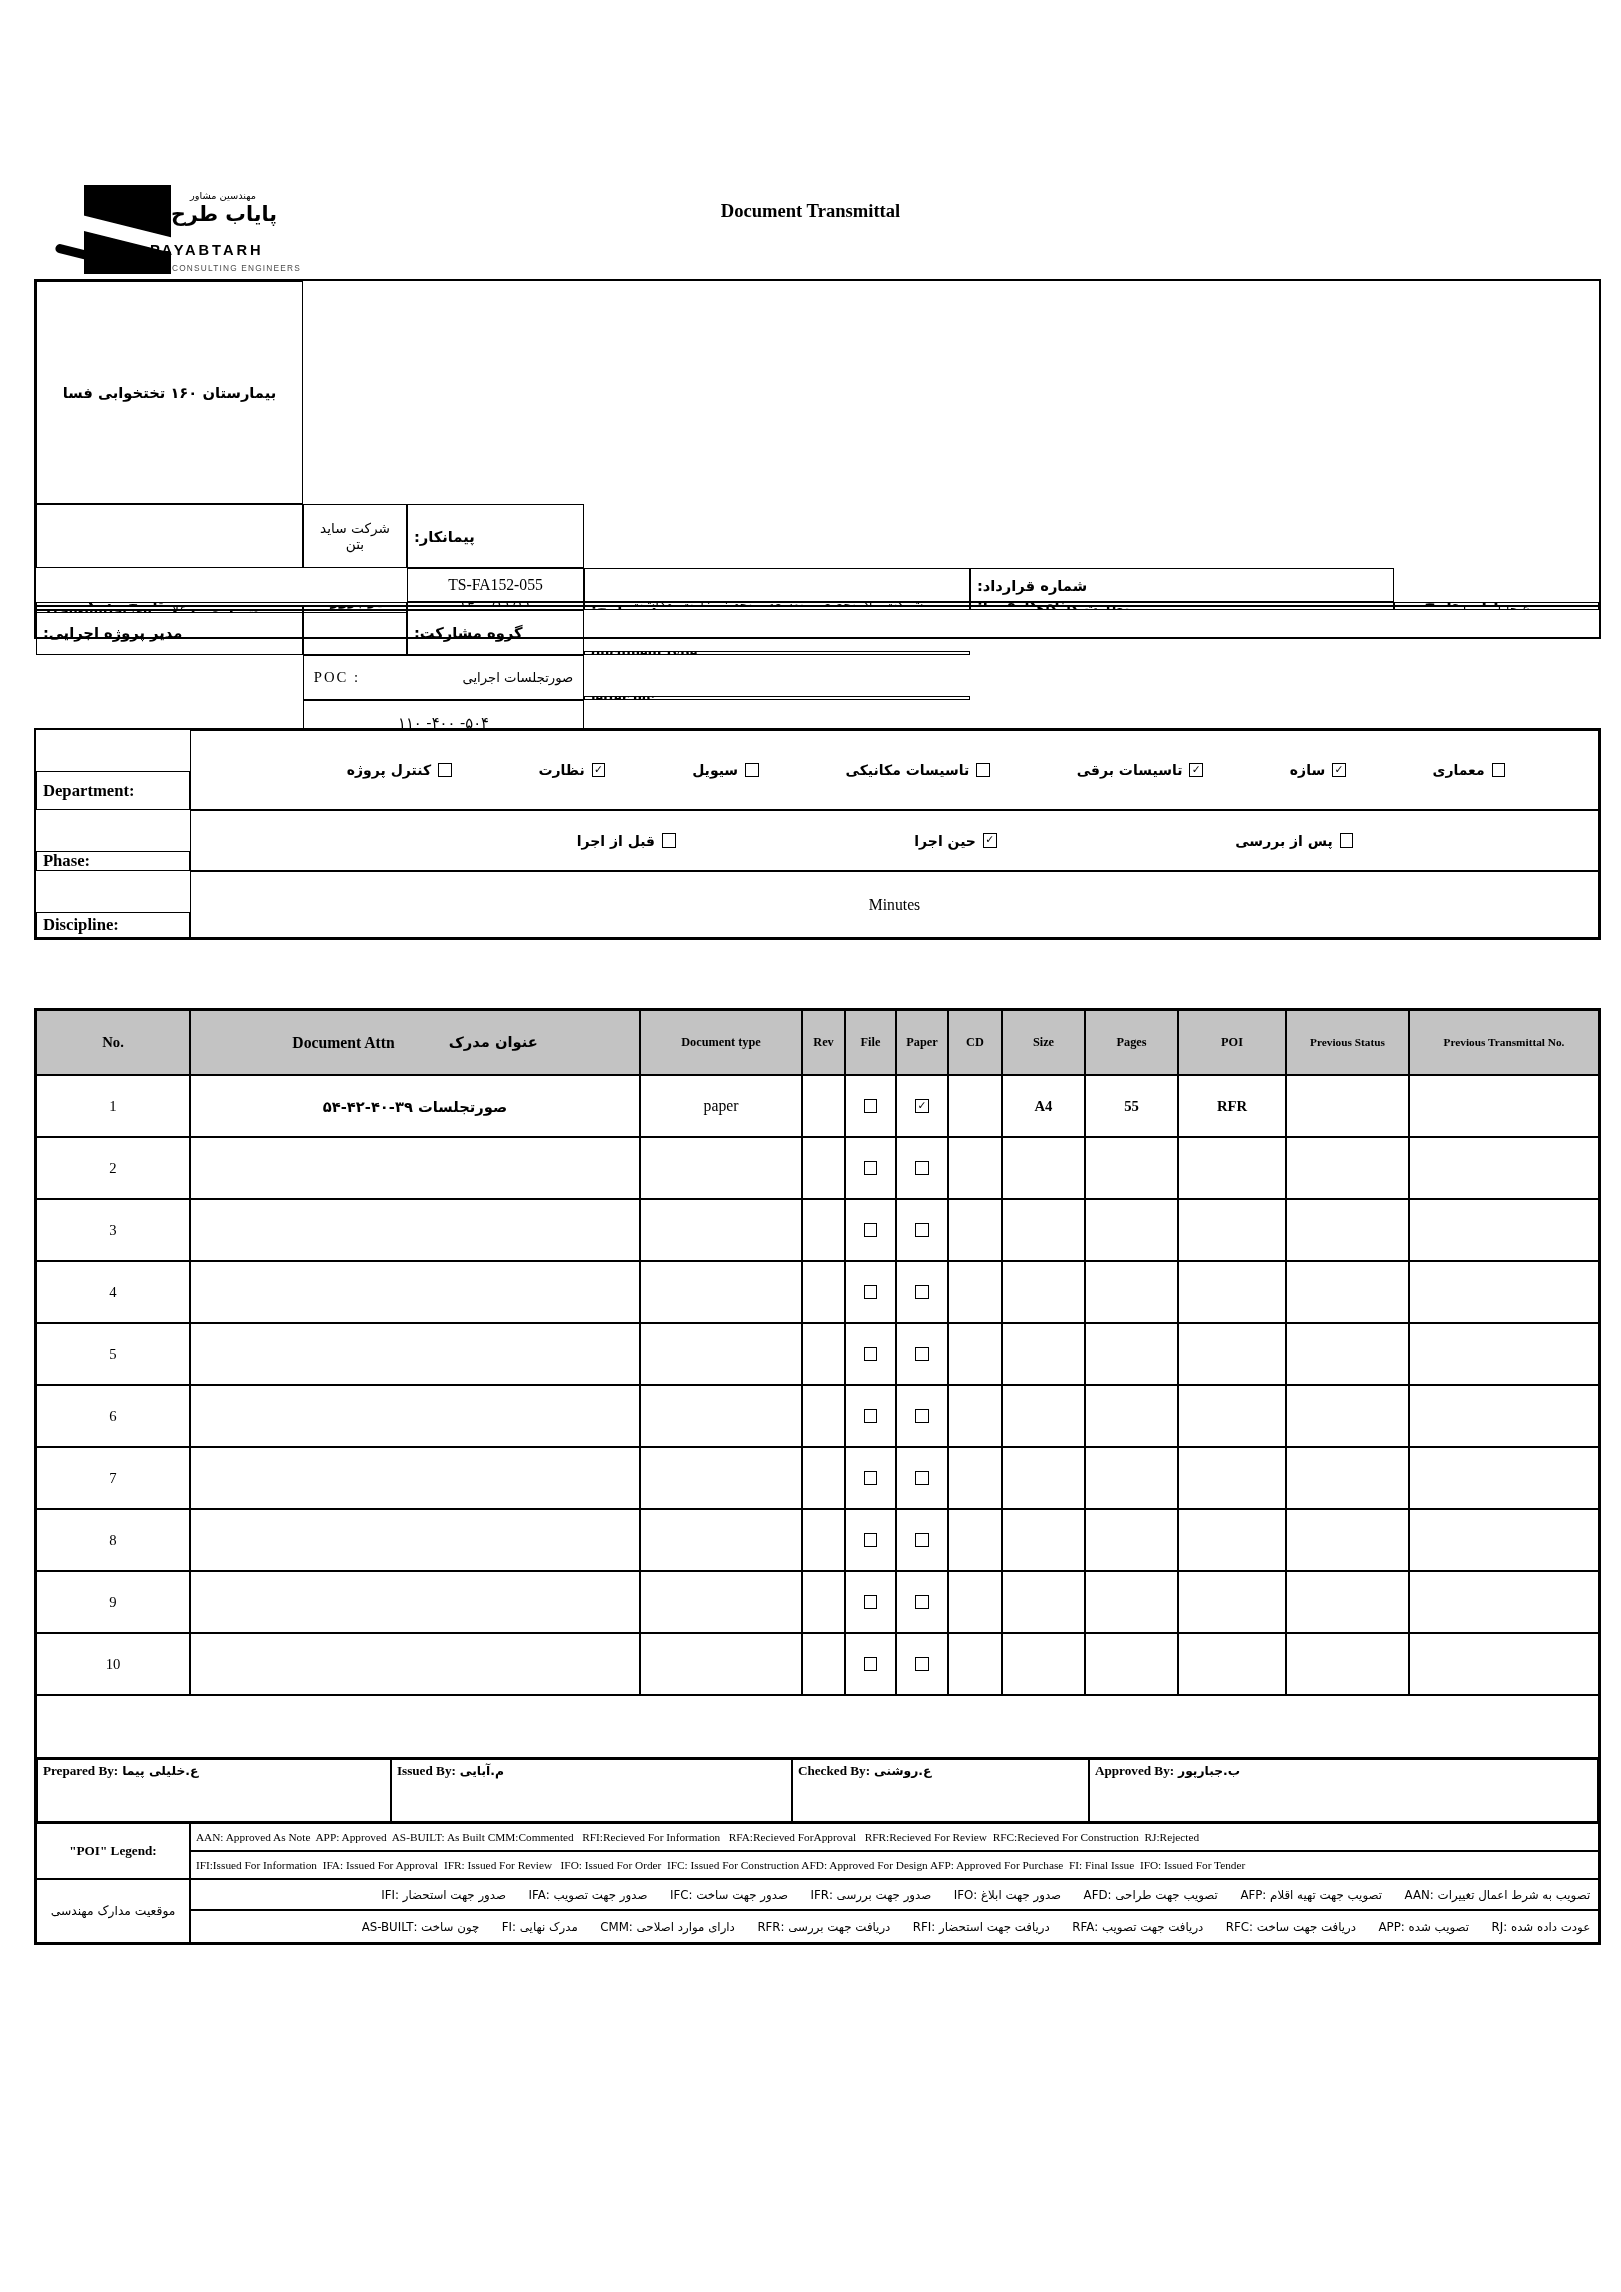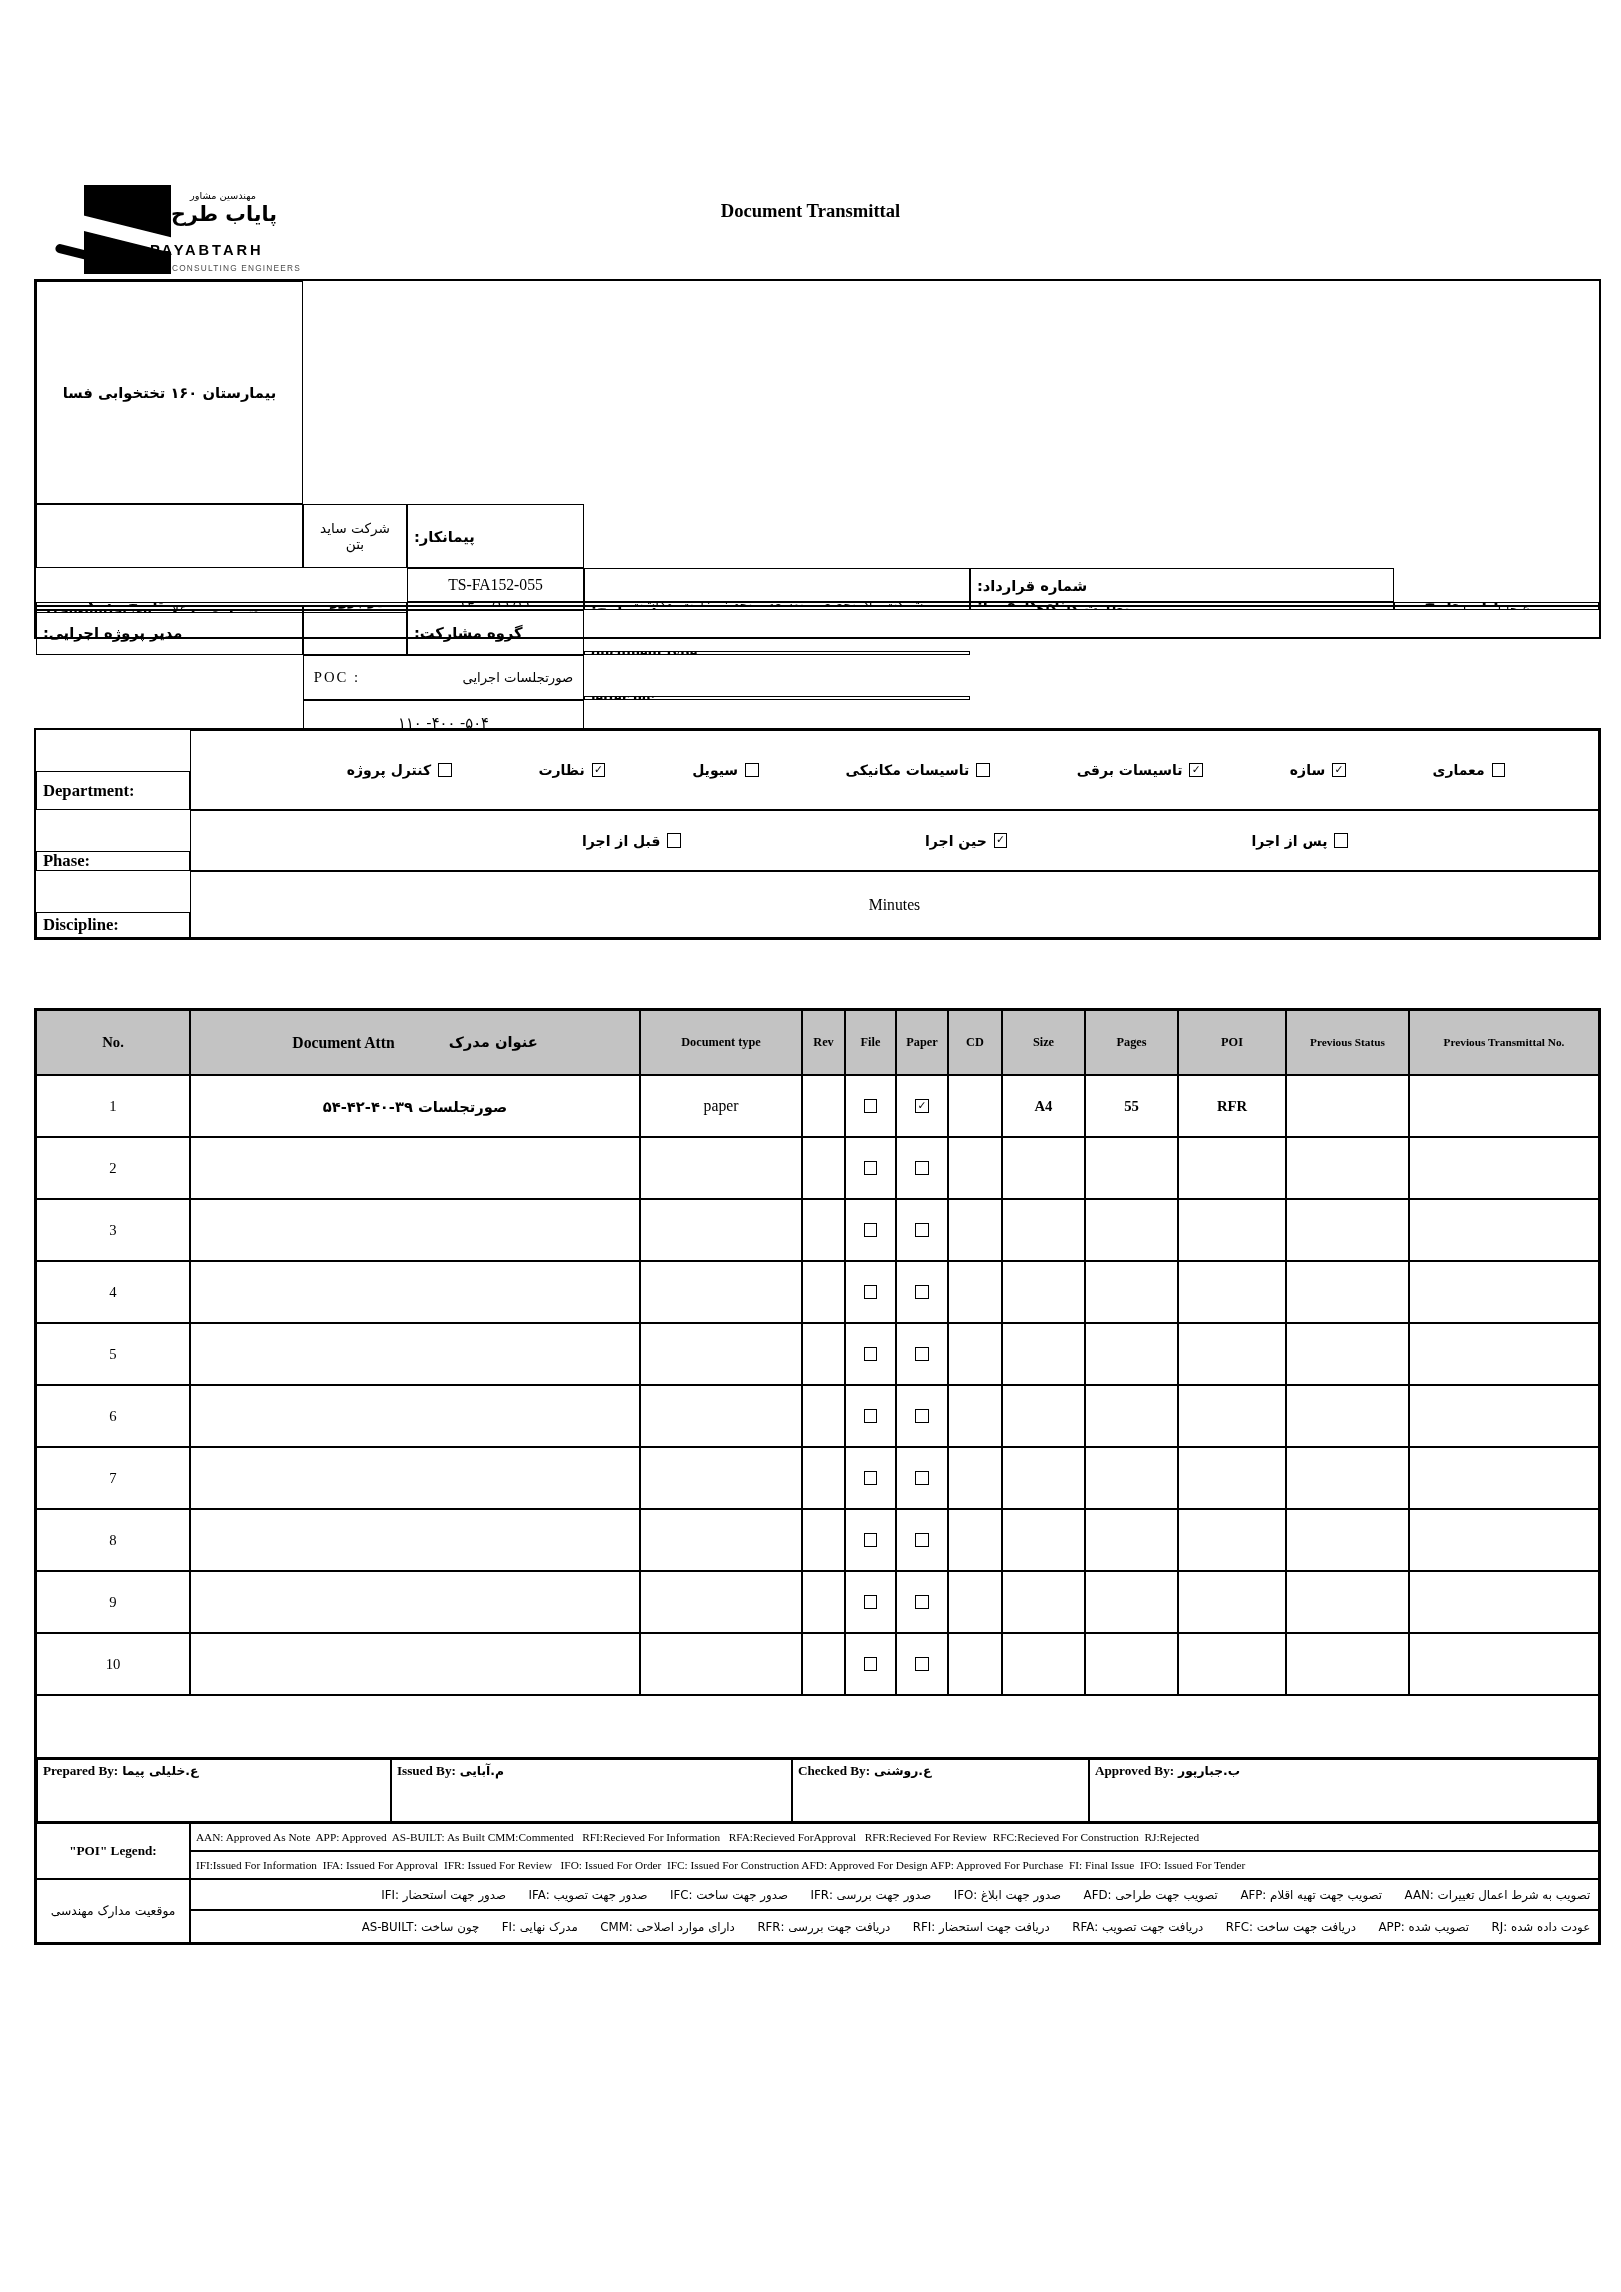--- a/index.html
+++ b/index.html
@@ -185,21 +185,21 @@
     <div class="c optrow" id="phase-options" style="padding-left:147px;">
         <span class="opt">
           <span class="optlabel fa">قبل از اجرا</span>
           <span class="cb"></span>
         </span>
         <span class="opt">
           <span class="optlabel fa">حین اجرا</span>
           <span class="cb">✓</span>
         </span>
         <span class="opt">
-          <span class="optlabel fa">پس از اجرا</span>
+          <span class="optlabel fa">پس از بررسی</span>
           <span class="cb"></span>
         </span>
       </div>
     <div class="c hlab en">Discipline:</div>
     <div class="c center" style="font-size:15.7px;">Minutes</div>
   </div>
 
   <div class="gtable" id="doc-table">
     <div class="c hd hd-big">No.</div>
     <div class="c hd" style="gap:54px;">

